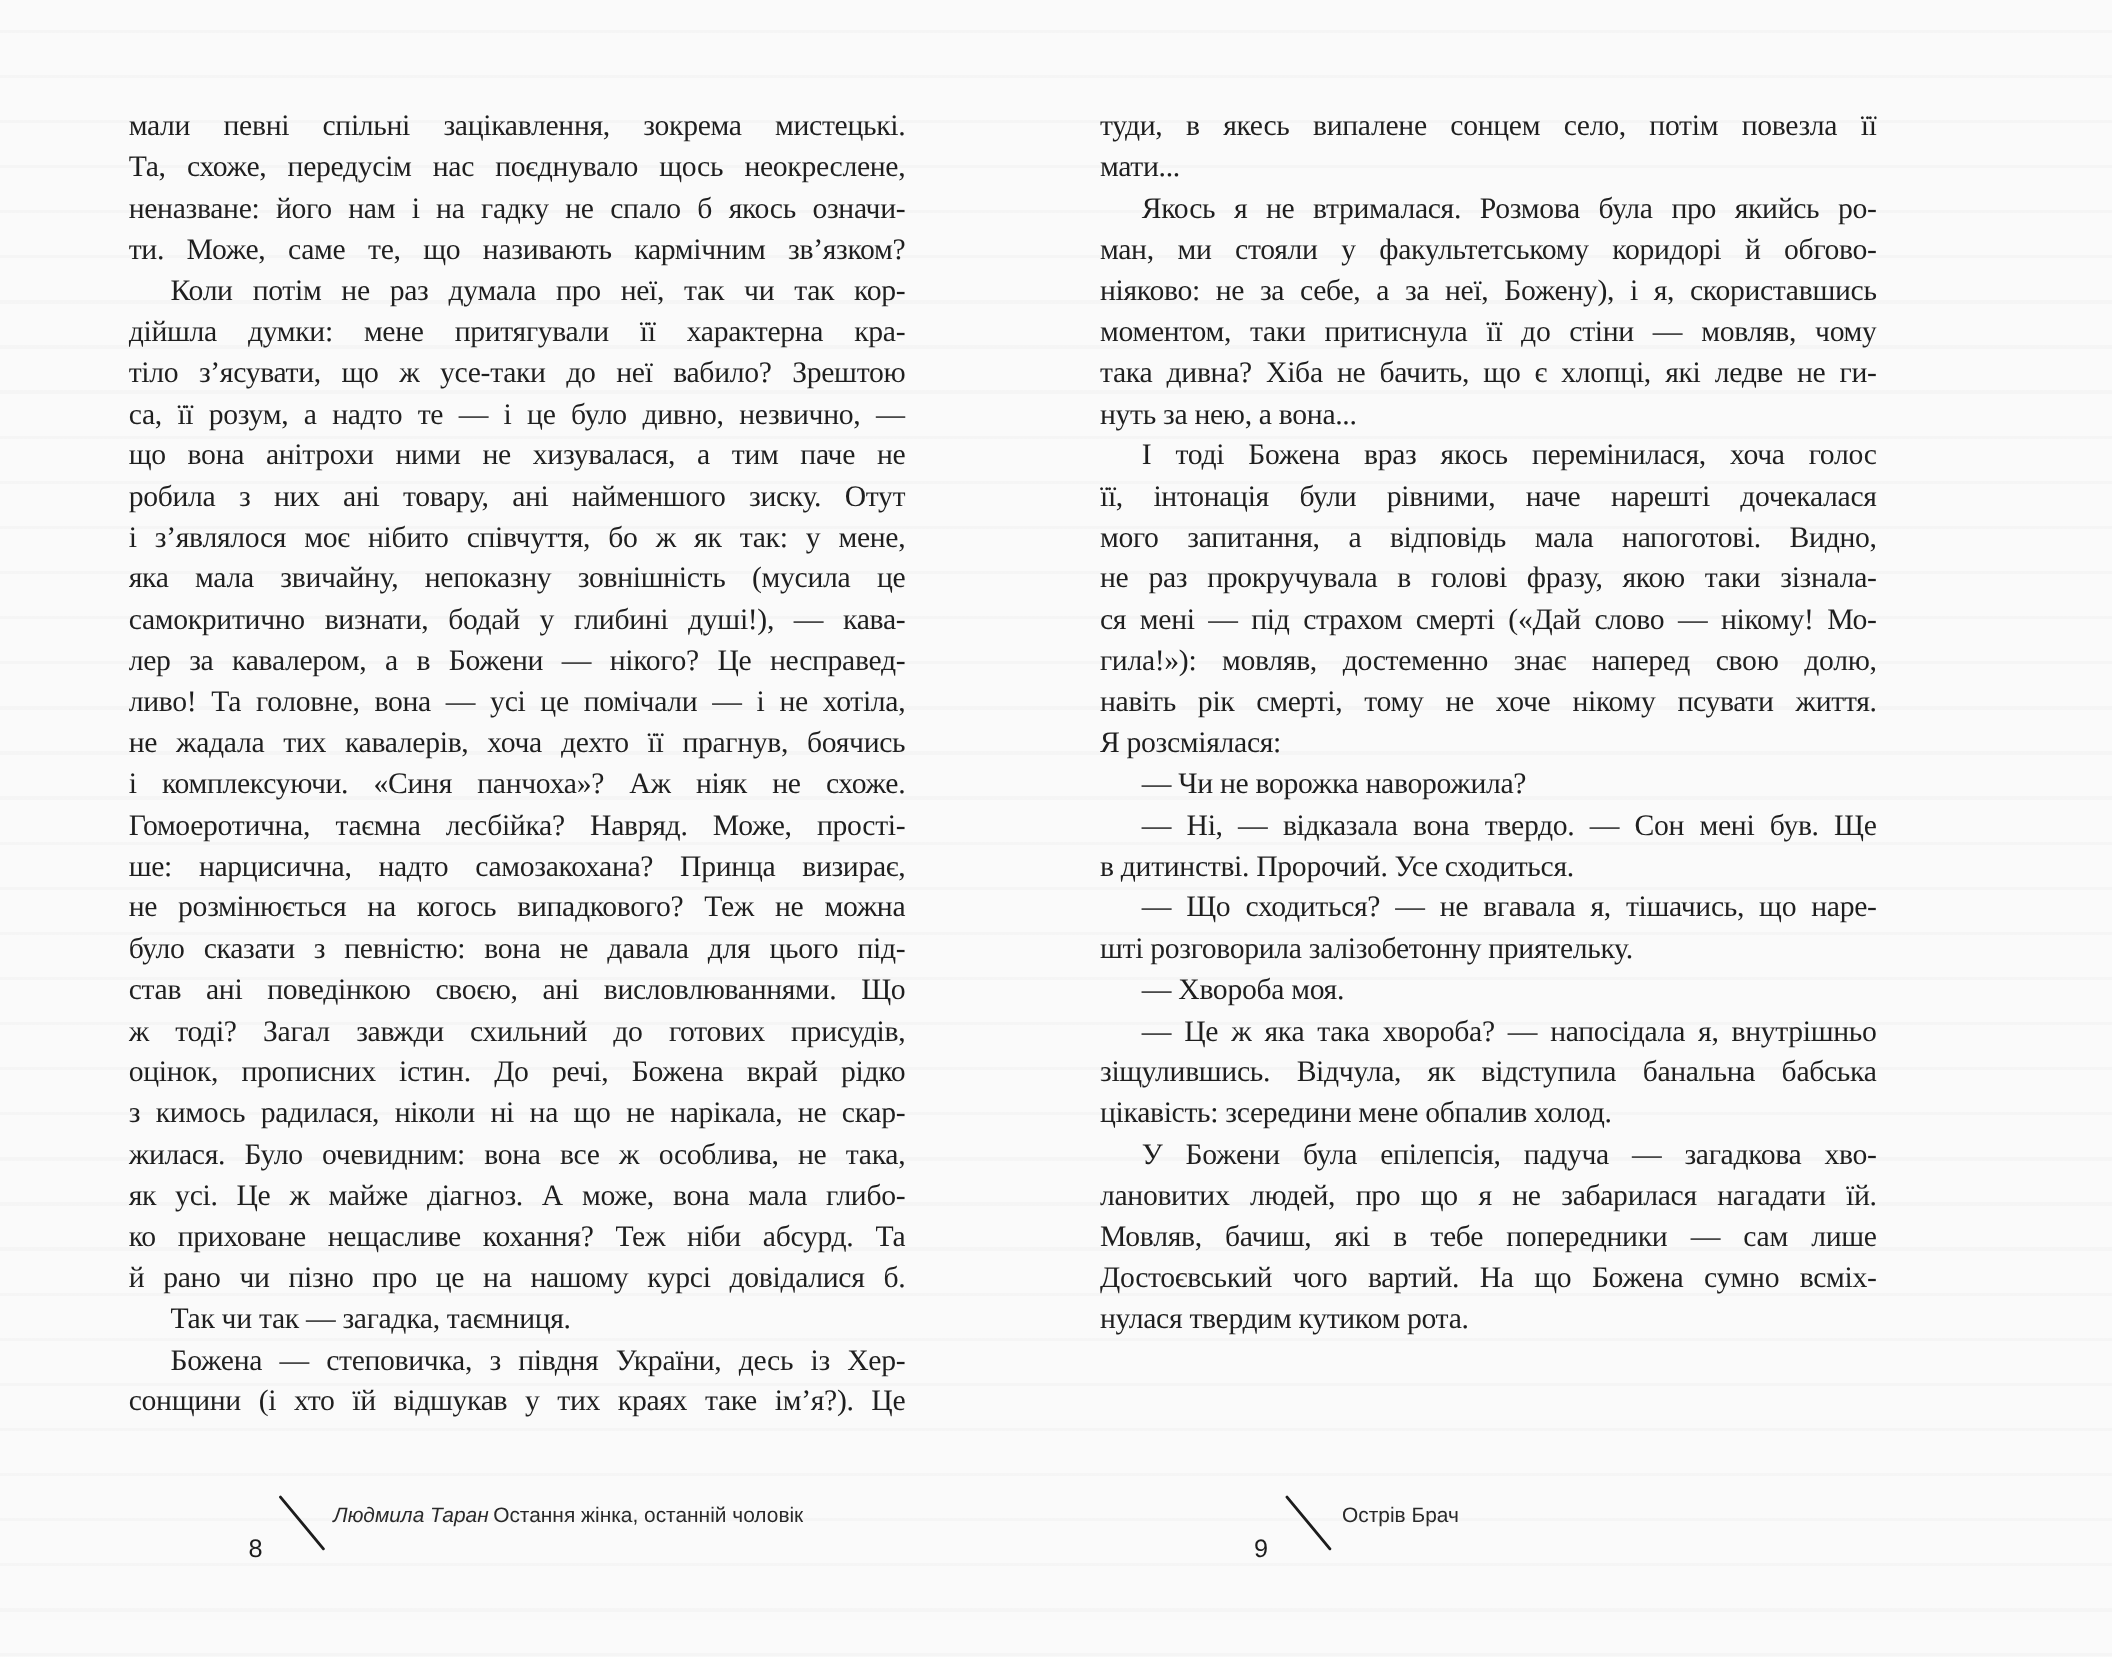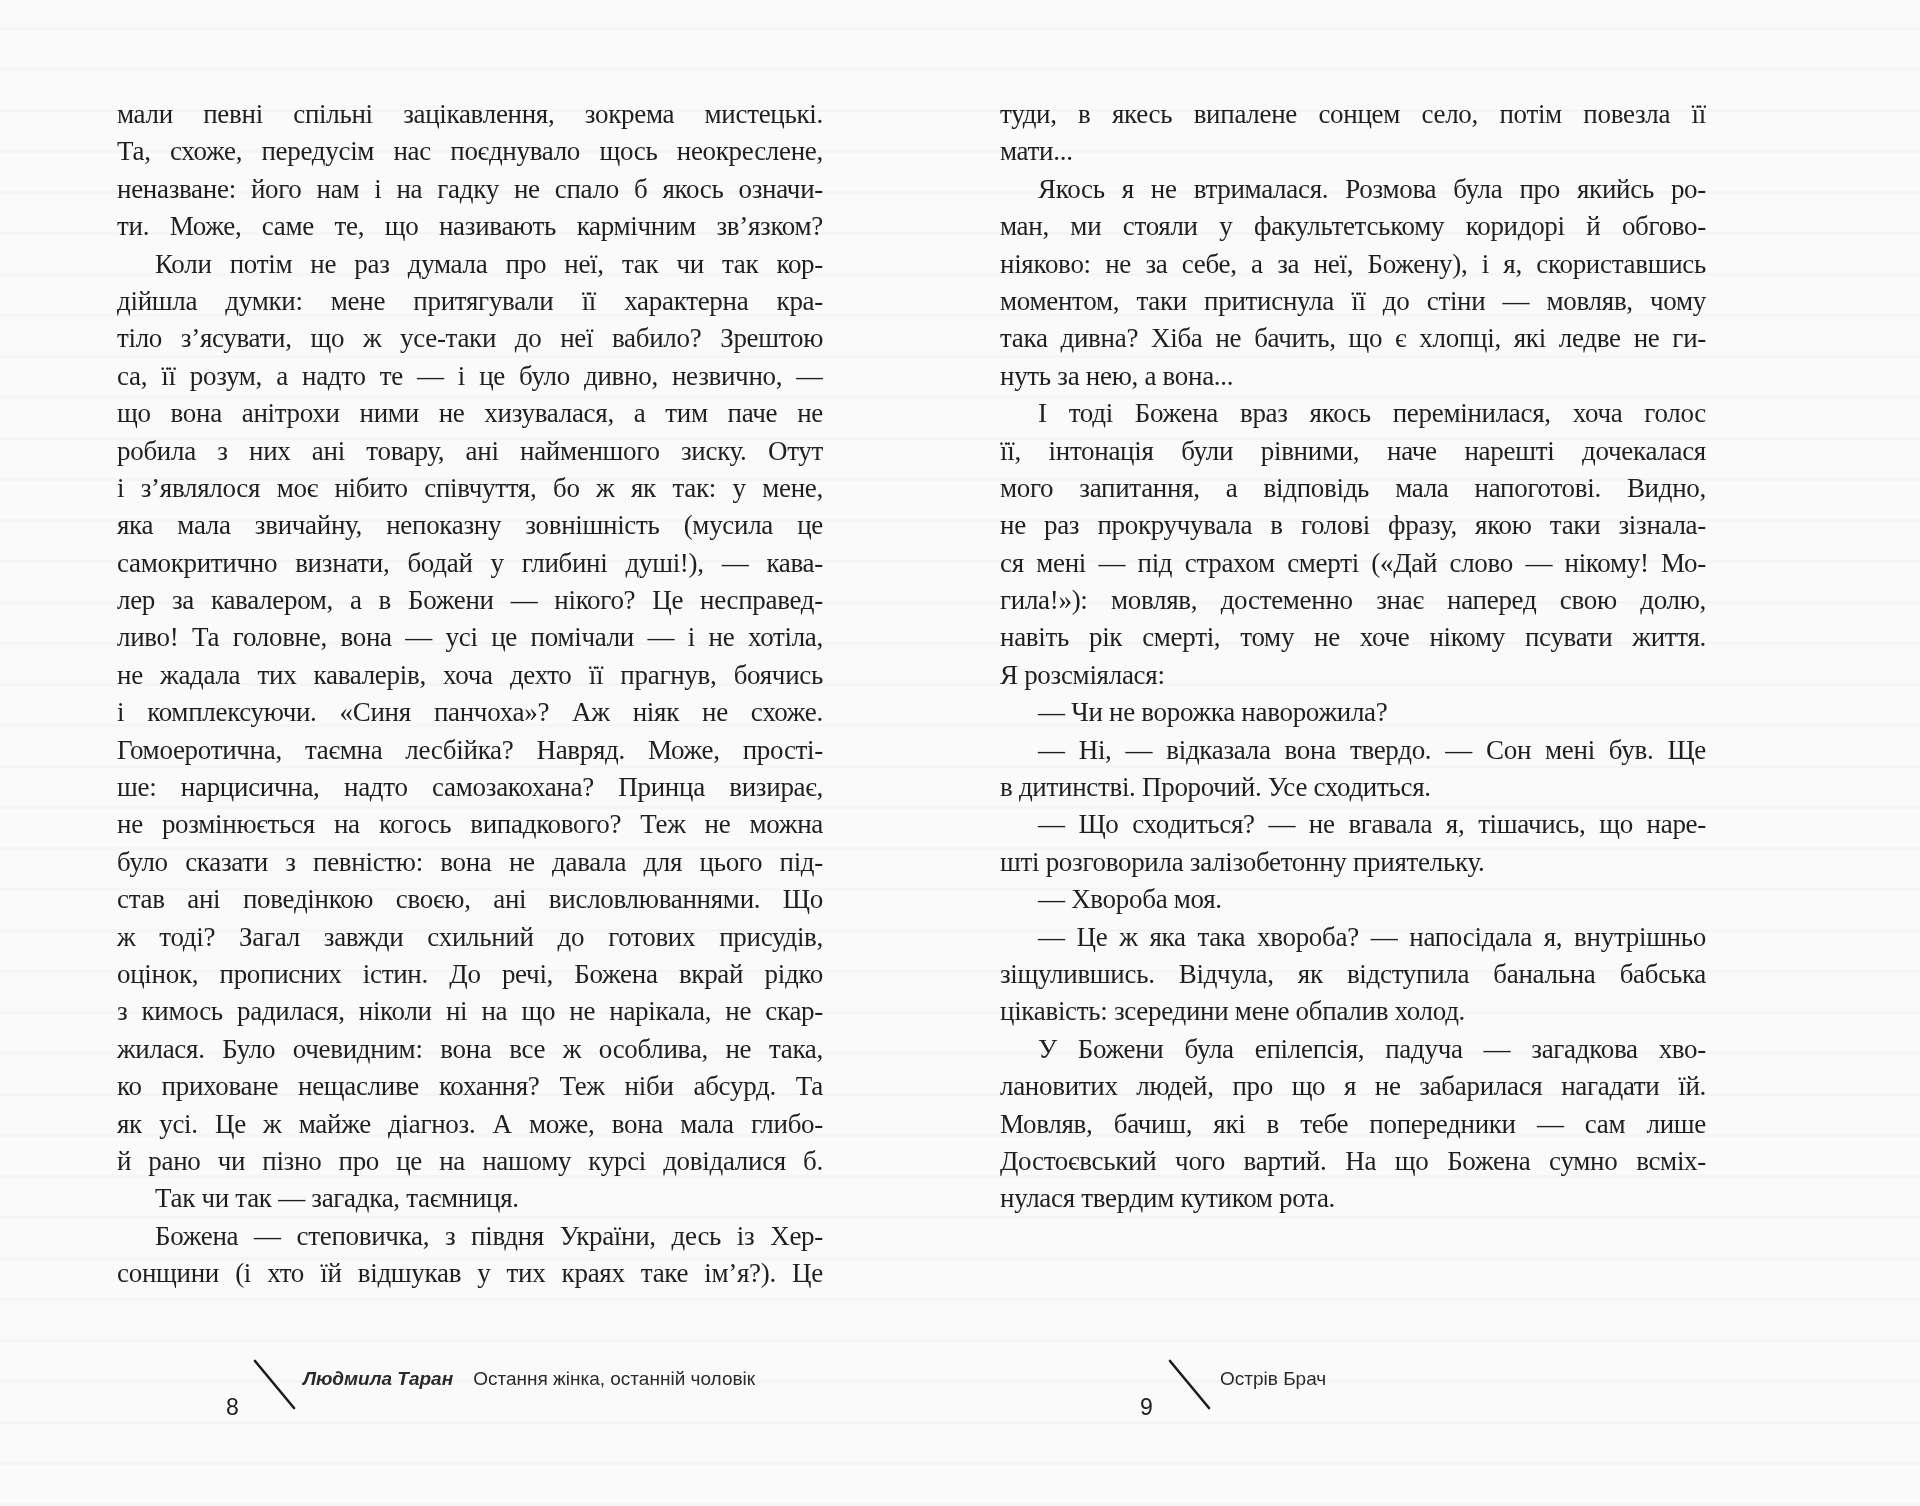--- a/index.html
+++ b/index.html
@@ -56,21 +56,21 @@
   .footer-text {
     position: absolute;
     top: 1368px;
     font-family: "Liberation Sans", sans-serif;
     font-size: 19px;
     color: #2a2a2a;
     white-space: nowrap;
   }
   .footer-text.left  { left: 303px; }
   .footer-text.right { left: 1220px; text-align: center; }
-  .footer-author { font-style: italic; margin-right: 20px; font-weight: bold; }
+  .footer-author { font-style: italic; margin-right: 4px; }
   .page-number {
     position: absolute;
     top: 1394px;
     font-family: "Liberation Sans", sans-serif;
     font-size: 23px;
     color: #1d1d1d;
   }
   .page-number.left  { left: 226px; }
   .page-number.right { left: 1140px; }
   .footer-slash {
@@ -107,22 +107,22 @@
       <div class="line j">і комплексуючи. «Синя панчоха»? Аж ніяк не схоже.</div>
       <div class="line j">Гомоеротична, таємна лесбійка? Навряд. Може, прості-</div>
       <div class="line j">ше: нарцисична, надто самозакохана? Принца визирає,</div>
       <div class="line j">не розмінюється на когось випадкового? Теж не можна</div>
       <div class="line j">було сказати з певністю: вона не давала для цього під-</div>
       <div class="line j">став ані поведінкою своєю, ані висловлюваннями. Що</div>
       <div class="line j">ж тоді? Загал завжди схильний до готових присудів,</div>
       <div class="line j">оцінок, прописних істин. До речі, Божена вкрай рідко</div>
       <div class="line j">з кимось радилася, ніколи ні на що не нарікала, не скар-</div>
       <div class="line j">жилася. Було очевидним: вона все ж особлива, не така,</div>
+      <div class="line j">як усі. Це ж майже діагноз. А може, вона мала глибо-</div>
       <div class="line j">ко приховане нещасливе кохання? Теж ніби абсурд. Та</div>
-      <div class="line j">як усі. Це ж майже діагноз. А може, вона мала глибо-</div>
       <div class="line j">й рано чи пізно про це на нашому курсі довідалися б.</div>
       <div class="line ind">Так чи так — загадка, таємниця.</div>
       <div class="line j ind">Божена — степовичка, з півдня України, десь із Хер-</div>
       <div class="line j">сонщини (і хто їй відшукав у тих краях таке ім’я?). Це</div>
     </div>
 
   <div class="page-col right">
       <div class="line j">туди, в якесь випалене сонцем село, потім повезла її</div>
       <div class="line">мати...</div>
       <div class="line j ind">Якось я не втрималася. Розмова була про якийсь ро-</div>

